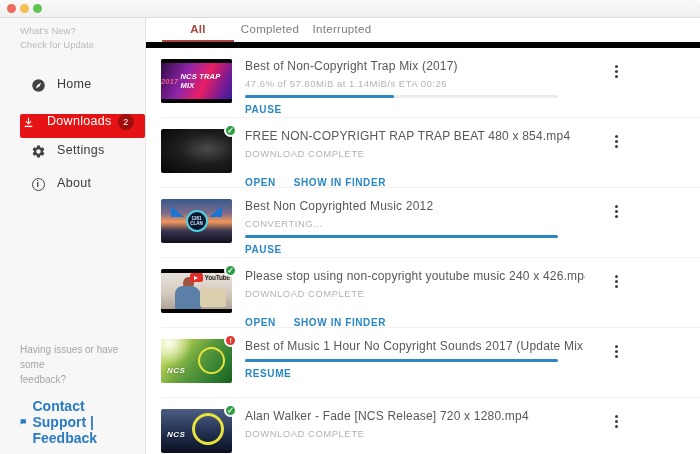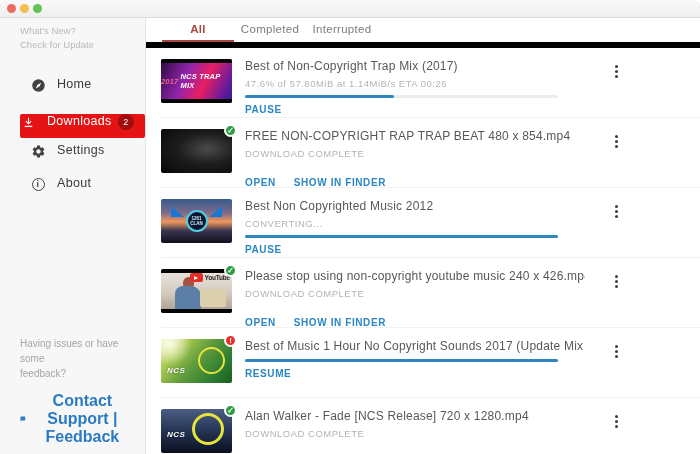--- a/index.html
+++ b/index.html
@@ -33,21 +33,21 @@
   .nav-item.active { background: #e51313; color: #fff; height: 24px; margin: 4px 0 5px 20px;
     padding-left: 0; border-radius: 2px; }
   .nav-badge { margin-left: auto; margin-right: 11px; width: 16px; height: 16px; border-radius: 50%;
     background: rgba(0,0,0,.30); color: #fff; font-size: 9px; line-height: 16px; text-align: center; }
   .info-icon { width: 13px; height: 13px; border: 1.5px solid #444; border-radius: 50%;
     color: #444; font-size: 9px; font-weight: bold; display: flex; align-items: center;
     justify-content: center; font-style: normal; }
   .sidebar-footer { position: absolute; left: 20px; right: 12px; bottom: 8px; }
   .footer-text { font-size: 10px; color: #a5a5a5; line-height: 15px; }
   .footer-link { margin-top: 11px; display: flex; align-items: center; gap: 6px;
-    color: #2b7bc4; font-size: 16px; font-weight: bold; cursor: pointer; text-align: center; }
+    color: #2b7bc4; font-size: 14px; font-weight: bold; cursor: pointer; }
 
   
   .main { flex: 1; display: flex; flex-direction: column; background: #fff; min-width: 0; }
   .tabs { height: 30px; display: flex; padding-left: 16px; border-bottom: 6px solid #000000; flex-shrink: 0; }
   .tab { width: 72px; display: flex; align-items: center; justify-content: center;
     font-size: 11.5px; color: #7c7c7c; letter-spacing: .3px; cursor: pointer;
     border-bottom: 2px solid transparent; }
   .tab.active { color: #a8463f; font-weight: bold; border-bottom-color: #a8463f; }
 
   .list { flex: 1; padding-left: 15px; overflow: hidden; }

